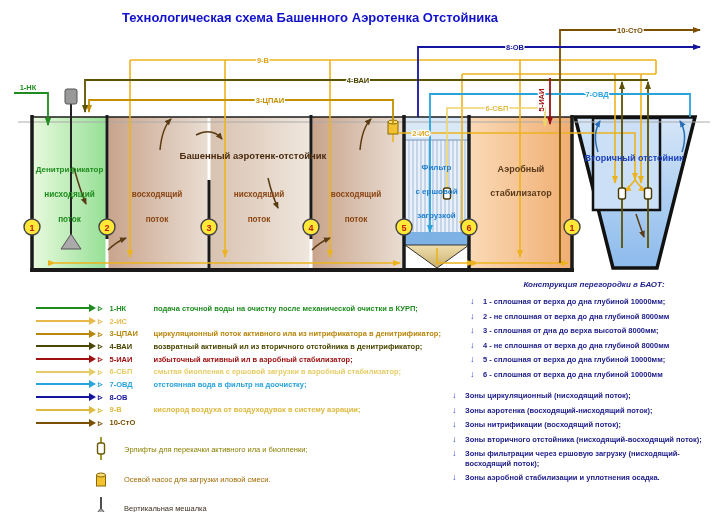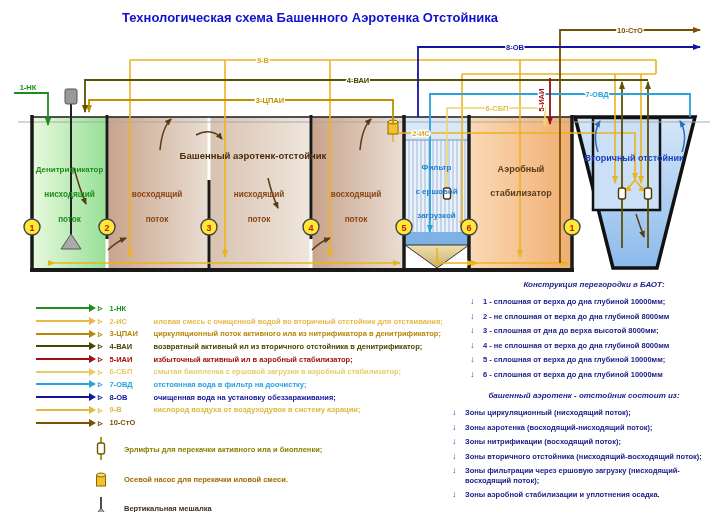--- a/index.html
+++ b/index.html
@@ -13,21 +13,21 @@
   .lrow{display:flex;align-items:center;height:12.7px;font-size:7.5px;font-weight:bold;white-space:nowrap;}
   .arr{position:relative;width:54px;height:2px;background:currentColor;margin-right:8px;flex:0 0 54px;}
   .arr::after{content:"";position:absolute;right:-6px;top:-3px;border-left:7px solid currentColor;
               border-top:4px solid transparent;border-bottom:4px solid transparent;}
   .chev{font-size:9px;margin-right:7px;}
   .code{width:44px;flex:0 0 44px;}
   .lg0{color:#1E8C1E}.lg1{color:#E8B84B}.lg2{color:#B8860B}.lg3{color:#4A4500}.lg4{color:#A01010}
   .lg5{color:#E6CC66}.lg6{color:#29A3DC}.lg7{color:#14149E}.lg8{color:#DDB93F}.lg9{color:#7B4F00}
   
   .equip{position:absolute;left:92px;top:437px;}
-  .erow{display:flex;align-items:center;font-size:7.5px;font-weight:bold;margin-bottom:7px;white-space:nowrap;}
+  .erow{display:flex;align-items:center;font-size:7.5px;font-weight:normal;margin-bottom:7px;white-space:nowrap;}
   .erow svg{position:static;margin-right:14px;}
   .eq0{color:#8B8000}.eq1{color:#A06A00}.eq2{color:#3D3020}
   
   .panel{position:absolute;color:#20208C;}
   .panel .hd{text-align:center;font-size:8px;font-weight:bold;margin-bottom:8px;font-style:italic;}
   .prow{display:flex;align-items:flex-start;margin-bottom:5px;font-size:7.5px;font-weight:bold;line-height:9.5px;}
   .dn{color:#2D3FD4;font-size:9px;line-height:9px;width:13px;flex:0 0 13px;}
   .p-part{left:470px;top:280px;width:248px;}
   .p-zone{left:452px;top:391px;width:264px;}
 </style>
@@ -272,26 +272,26 @@
       <circle cx="572" cy="227" r="8" fill="#FFE838" stroke="#444" stroke-width="1.4"></circle>
       <text x="572" y="230.5" fill="#C02000">1</text>
     </g>
   </svg>
 
   <div class="legend">
     <div class="lrow lg0">
         <span class="arr"></span>
         <span class="chev">▹</span>
         <span class="code">1-НК</span>
+        <span>подача сточной воды на очистку  после механической очистки в  КУРП;</span>
       </div>
     <div class="lrow lg1">
         <span class="arr"></span>
         <span class="chev">▹</span>
         <span class="code">2-ИС</span>
-        <span>иловая смесь с очищенной водой во вторичный отстойник для отстаивания;</span>
       </div>
     <div class="lrow lg2">
         <span class="arr"></span>
         <span class="chev">▹</span>
         <span class="code">3-ЦПАИ</span>
         <span>циркуляционный поток активного ила из нитрификатора в денитрификатор;</span>
       </div>
     <div class="lrow lg3">
         <span class="arr"></span>
         <span class="chev">▹</span>
@@ -313,21 +313,20 @@
     <div class="lrow lg6">
         <span class="arr"></span>
         <span class="chev">▹</span>
         <span class="code">7-ОВД</span>
         <span>отстоянная вода в фильтр на доочистку;</span>
       </div>
     <div class="lrow lg7">
         <span class="arr"></span>
         <span class="chev">▹</span>
         <span class="code">8-ОВ</span>
-        <span>очищенная вода на установку обеззараживания;</span>
       </div>
     <div class="lrow lg8">
         <span class="arr"></span>
         <span class="chev">▹</span>
         <span class="code">9-В</span>
         <span>кислород воздуха от воздуходувок в систему аэрации;</span>
       </div>
     <div class="lrow lg9">
         <span class="arr"></span>
         <span class="chev">▹</span>
@@ -341,21 +340,21 @@
         <line x1="9" y1="0" x2="9" y2="23" stroke="#8B8000" stroke-width="1.6"></line>
         <rect x="5.5" y="6" width="7" height="11" rx="2" fill="#FFF" stroke="#6A5A00" stroke-width="1.4"></rect>
       </svg>
       <span>Эрлифты для перекачки активного ила и биопленки;</span>
     </div>
     <div class="erow eq1">
       <svg width="18" height="22">
         <rect x="4.5" y="7" width="9" height="11" fill="#F2C230" stroke="#8A6A00" stroke-width="1"></rect>
         <ellipse cx="9" cy="7" rx="4.5" ry="2" fill="#F8DD7A" stroke="#8A6A00" stroke-width="1"></ellipse>
       </svg>
-      <span>Осевой насос для перекачки иловой смеси.</span>
+      <span>Осевой насос для загрузки иловой смеси.</span>
     </div>
     <div class="erow eq2">
       <svg width="18" height="22">
         <line x1="9" y1="0" x2="9" y2="13" stroke="#222" stroke-width="1.6"></line>
         <polygon points="9,11 2,20 16,20" fill="#AAA" stroke="#555" stroke-width="1"></polygon>
       </svg>
       <span>Вертикальная мешалка</span>
     </div>
   </div>
 
@@ -381,21 +380,20 @@
         <span class="dn">↓</span>
         <span>5 - сплошная от верха до дна глубиной 10000мм;</span>
       </div>
     <div class="prow">
         <span class="dn">↓</span>
         <span>6 - сплошная от верха до дна глубиной 10000мм</span>
       </div>
   </div>
 
   <div class="panel p-zone">
-    <div class="hd">башенный аэротенк - отстойник состоит из:</div>
     <div class="prow">
         <span class="dn">↓</span>
         <span>Зоны циркуляционный (нисходящий поток);</span>
       </div>
     <div class="prow">
         <span class="dn">↓</span>
         <span>Зоны аэротенка (восходящий-нисходящий поток);</span>
       </div>
     <div class="prow">
         <span class="dn">↓</span>

